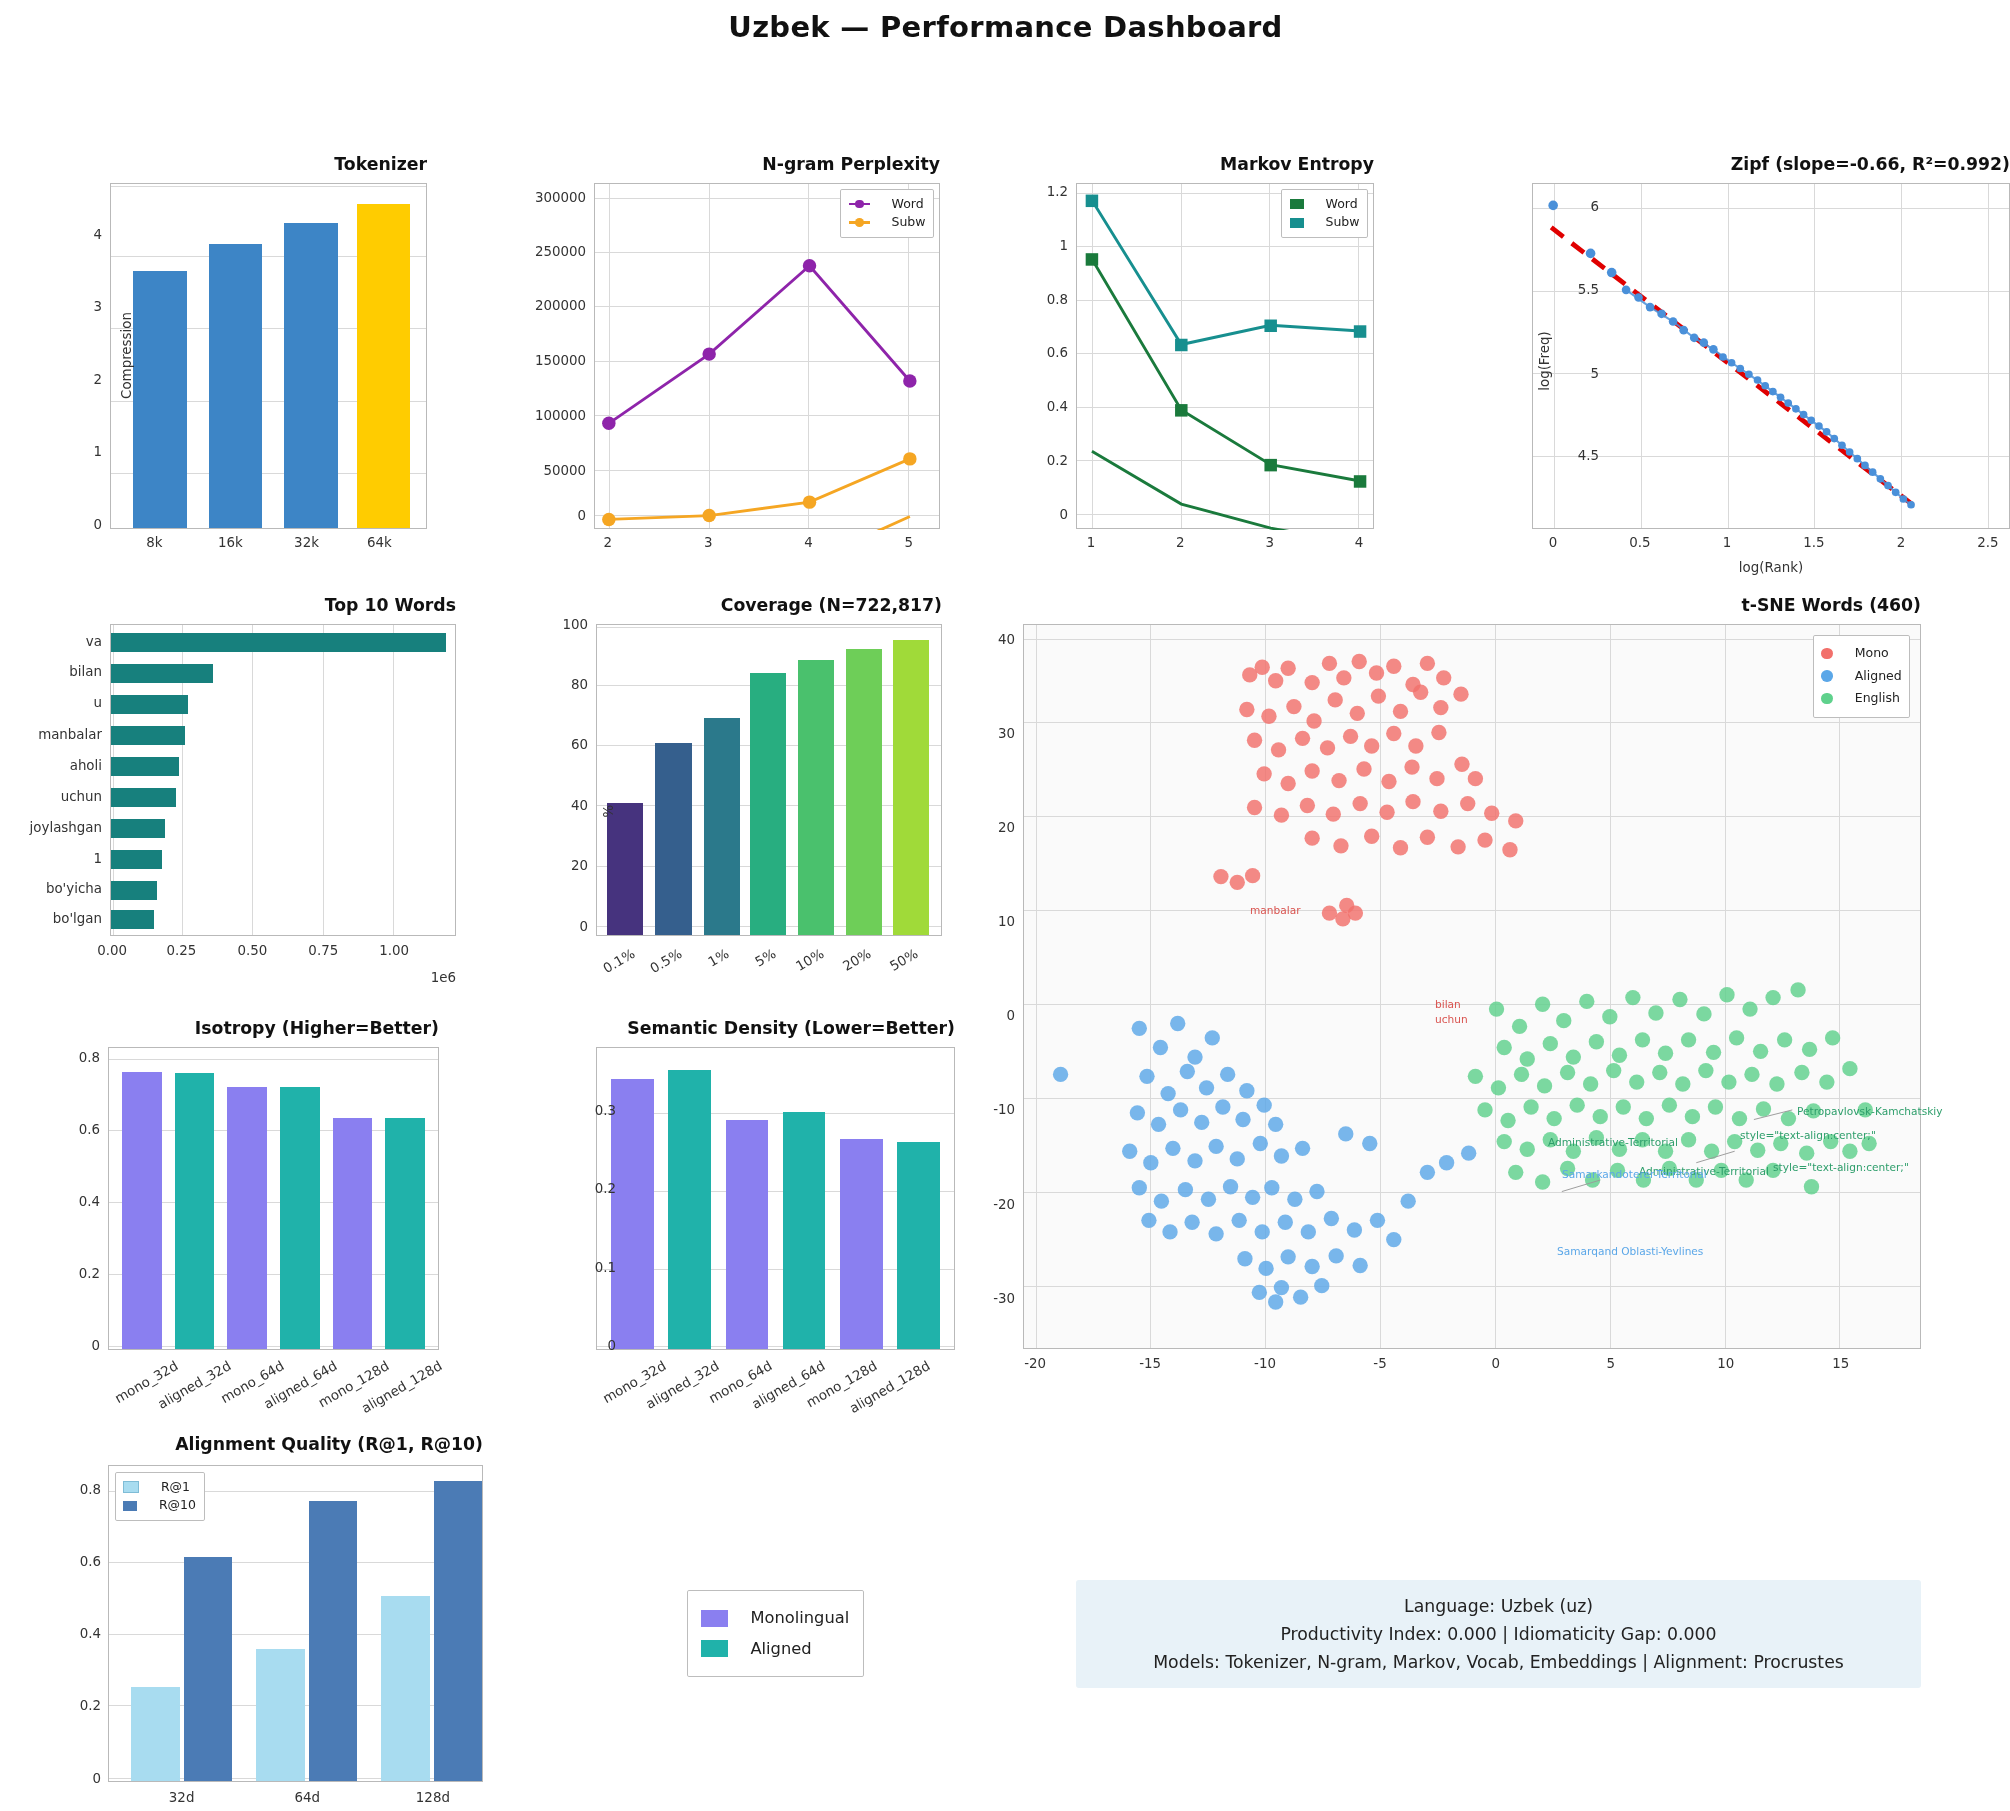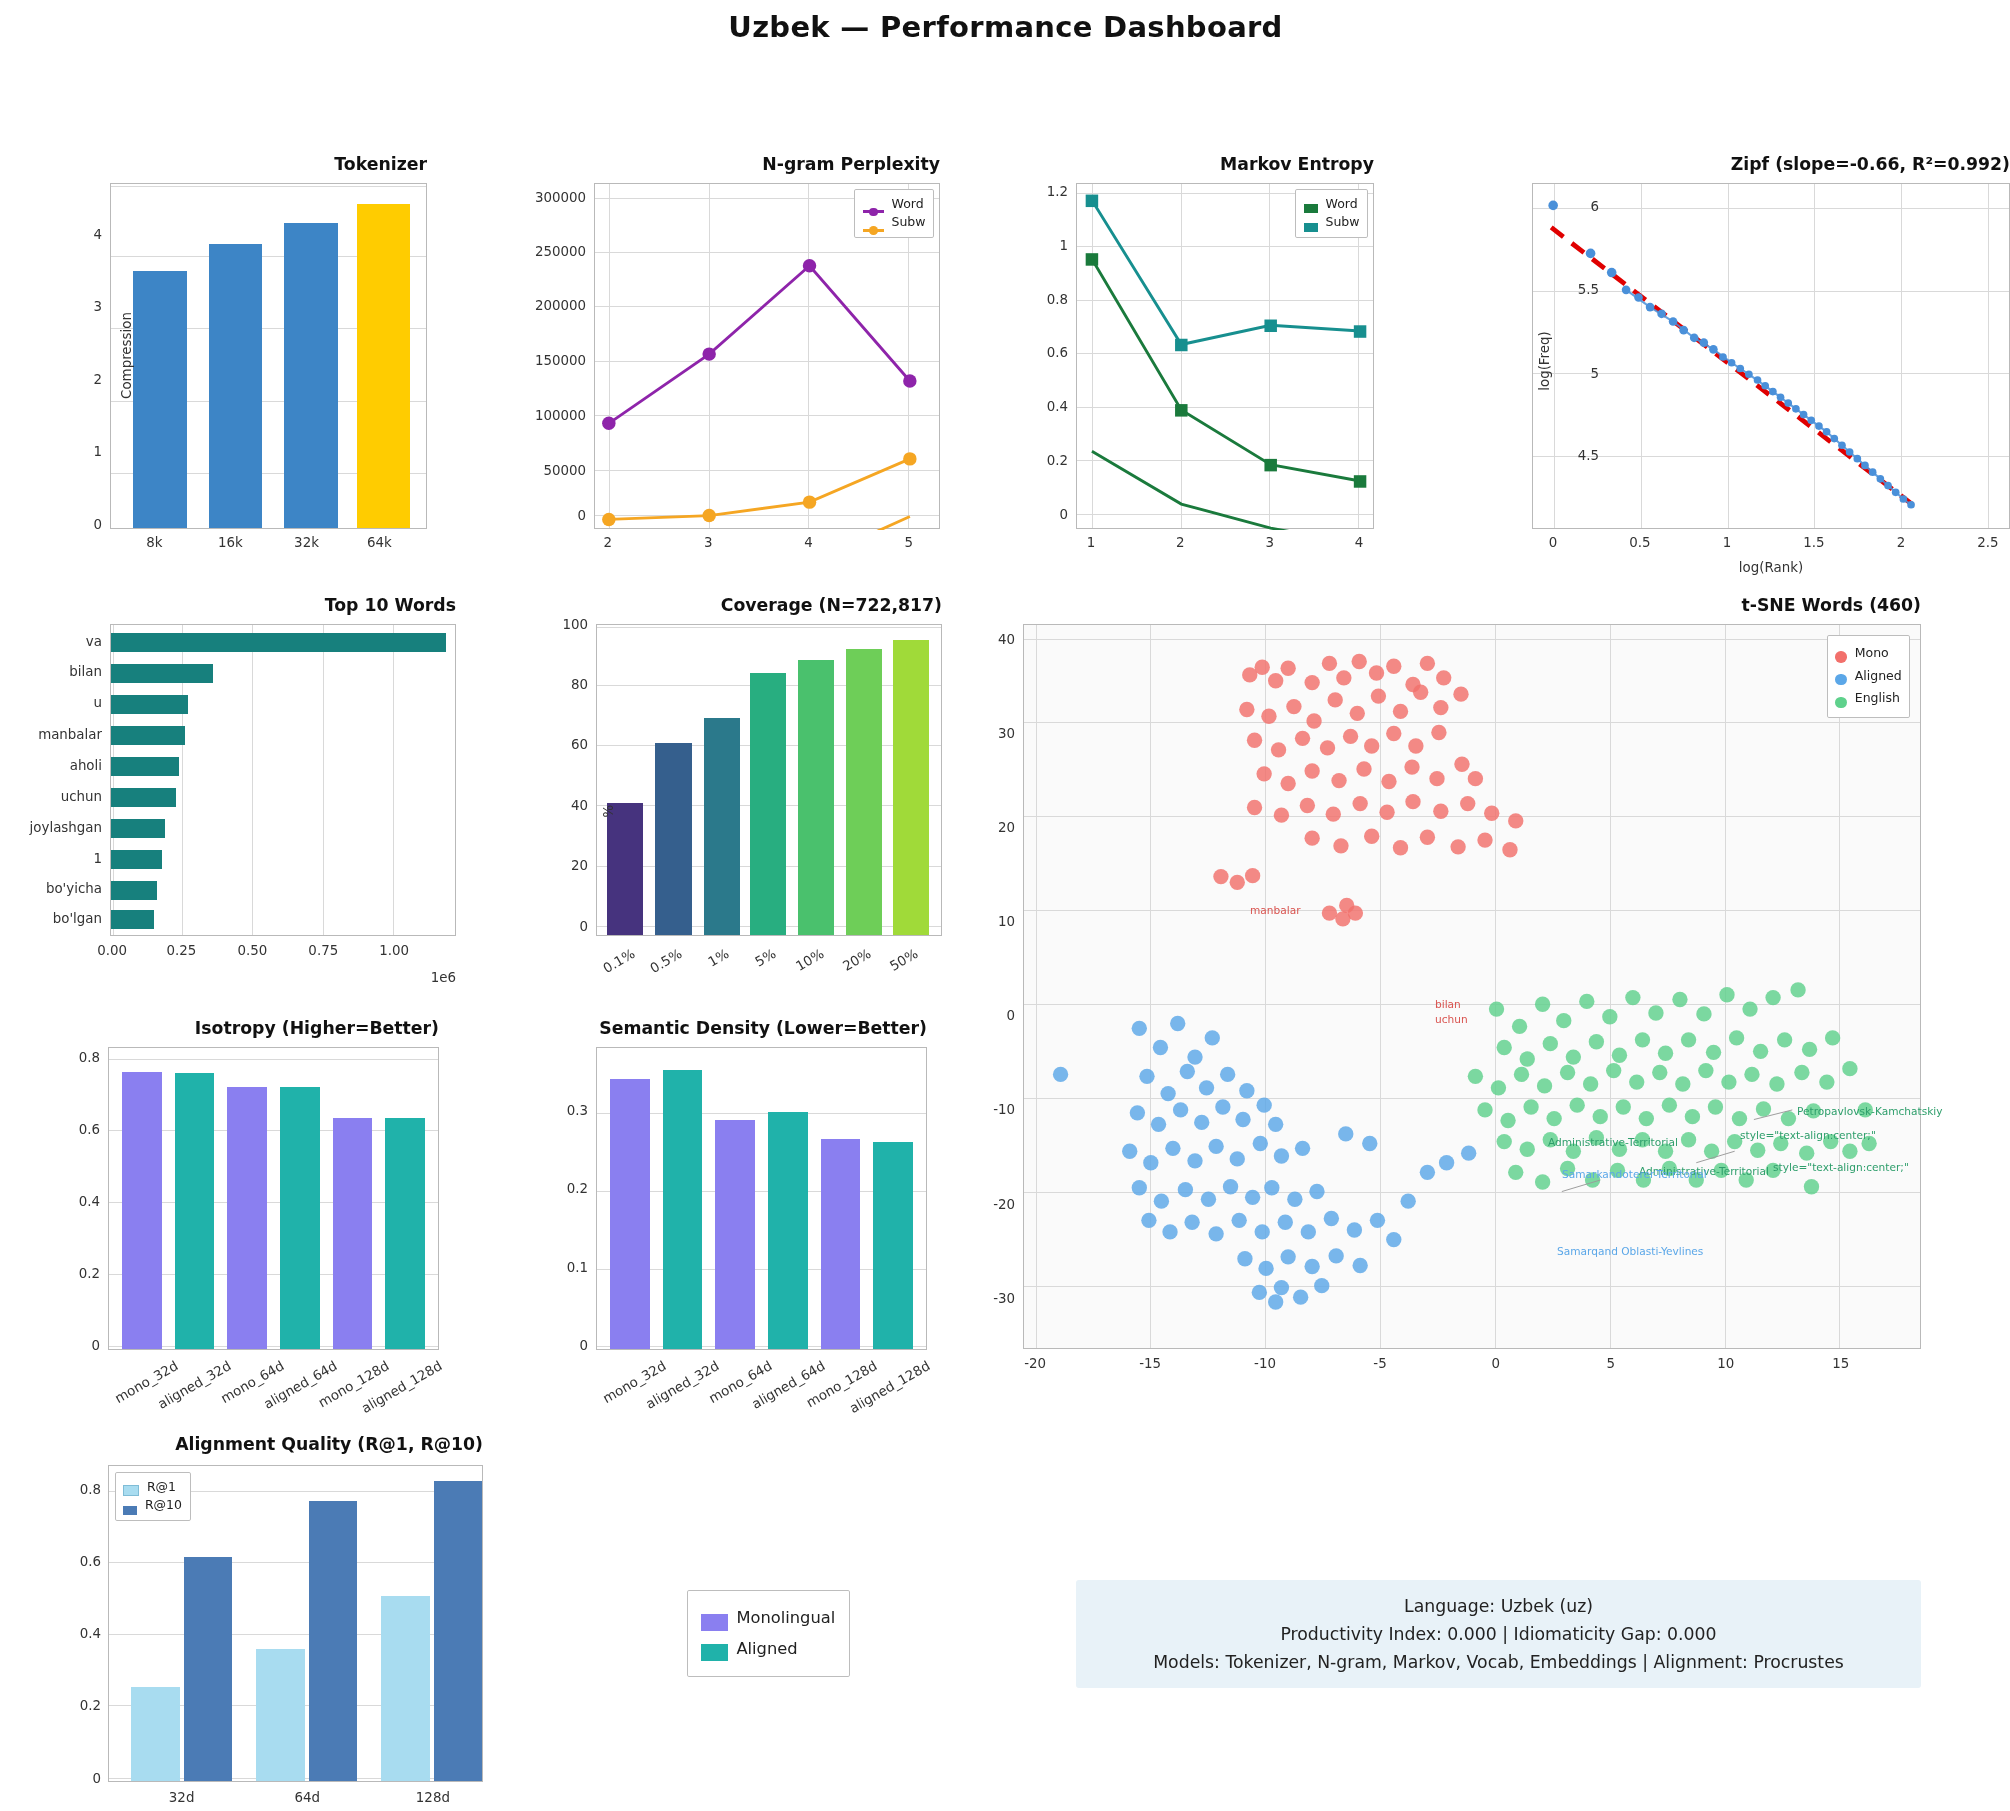--- a/index.html
+++ b/index.html
@@ -30,21 +30,21 @@
   .bar{position:absolute;bottom:0;}
   .hbar{position:absolute;left:0;}
   .tickx{position:absolute;font-size:13.4px;color:#333;text-align:center;}
   .ticky{position:absolute;font-size:13.4px;color:#333;text-align:right;}
   .axlabel{position:absolute;font-size:13.4px;color:#333;}
   .ylabel-rot{transform:rotate(-90deg);transform-origin:right top;white-space:nowrap;text-align:center;}
   .legendbox{
     position:absolute;background:#fff;border:1px solid #bdbdbd;border-radius:1.9px;
     padding:4.8px 7.7px;font-size:12.5px;line-height:1.5;
   }
-  .lgrow{display:flex;align-items:flex-end;gap:8px;white-space:nowrap;}
+  .lgrow{display:flex;align-items:center;gap:22px;white-space:nowrap;}
   .lgswatch{width:13.4px;height:9.6px;display:inline-block;}
   .lgline{width:21px;height:2.9px;display:inline-block;position:relative;}
   .lgline:after{content:"";position:absolute;left:6.7px;top:-2.9px;width:8.6px;height:8.6px;border-radius:50%;background:inherit;}
   .footer{
     position:absolute;background:#e8f2f8;border-radius:2.9px;
     text-align:center;font-size:17.3px;color:#222;line-height:1.6;
     padding:13.4px 9.6px;box-sizing:border-box;
   }
   .tickx-rot{position:absolute;font-size:13.4px;color:#333;transform:rotate(-30deg);transform-origin:right top;white-space:nowrap;text-align:right;}
   .tsne-label{position:absolute;font-size:10.6px;white-space:nowrap;}
@@ -648,21 +648,21 @@
   <div class="ticky" style="right:339px;top:75px;width:58px;">0.6</div>
   <div class="ticky" style="right:339px;top:2.9px;width:58px;">0.8</div>
   <div class="tickx-rot" style="left:-50px;top:311px;width:115px;">mono_32d</div>
   <div class="tickx-rot" style="left:2.9px;top:311px;width:115px;">aligned_32d</div>
   <div class="tickx-rot" style="left:56px;top:311px;width:115px;">mono_64d</div>
   <div class="tickx-rot" style="left:109px;top:311px;width:115px;">aligned_64d</div>
   <div class="tickx-rot" style="left:161px;top:311px;width:115px;">mono_128d</div>
   <div class="tickx-rot" style="left:214px;top:311px;width:115px;">aligned_128d</div>
 </div>
 
-<div class="panel" style="left:596px;top:1047px;width:331px;height:303px;">
+<div class="panel" style="left:596px;top:1047px;width:359px;height:303px;">
   <div class="ptitle">Semantic Density (Lower=Better)</div>
   <div class="plot">
     <div class="grid-line gl-h" style="top:99%"></div>
     <div class="grid-line gl-h" style="top:73.5%"></div>
     <div class="grid-line gl-h" style="top:47.5%"></div>
     <div class="grid-line gl-h" style="top:21.5%"></div>
     <div class="bar" style="left:4%;width:12%;height:89.6%;background:#8a7ff0;"></div>
     <div class="bar" style="left:20%;width:12%;height:92.7%;background:#20b2aa;"></div>
     <div class="bar" style="left:36%;width:12%;height:76.1%;background:#8a7ff0;"></div>
     <div class="bar" style="left:52%;width:12%;height:78.7%;background:#20b2aa;"></div>

